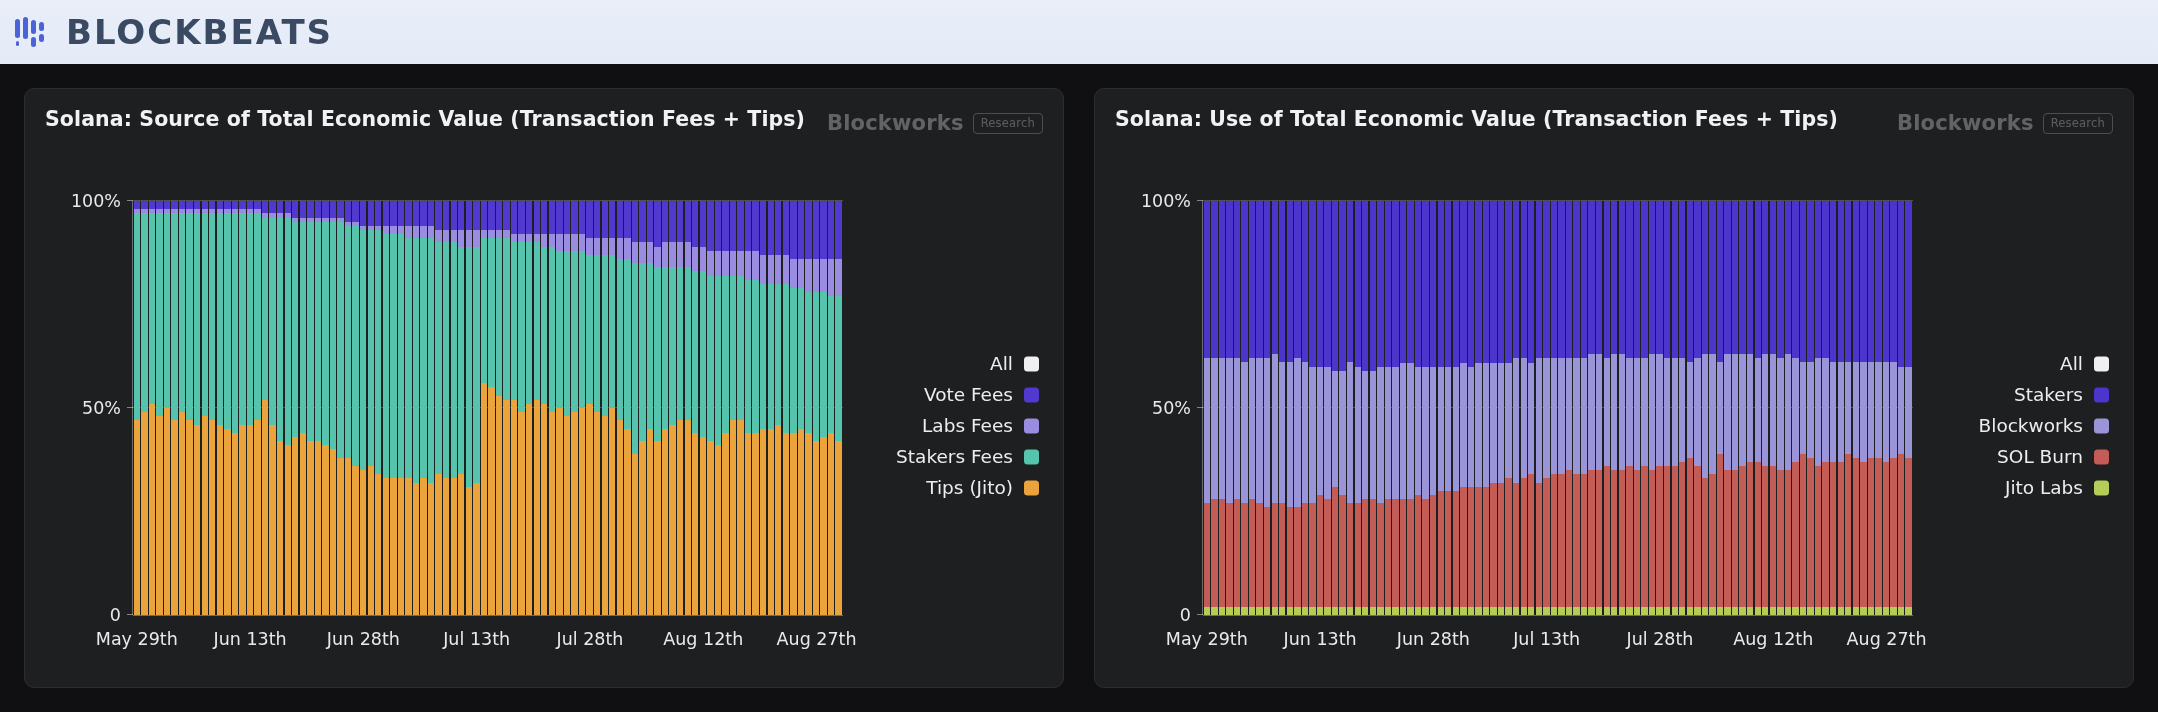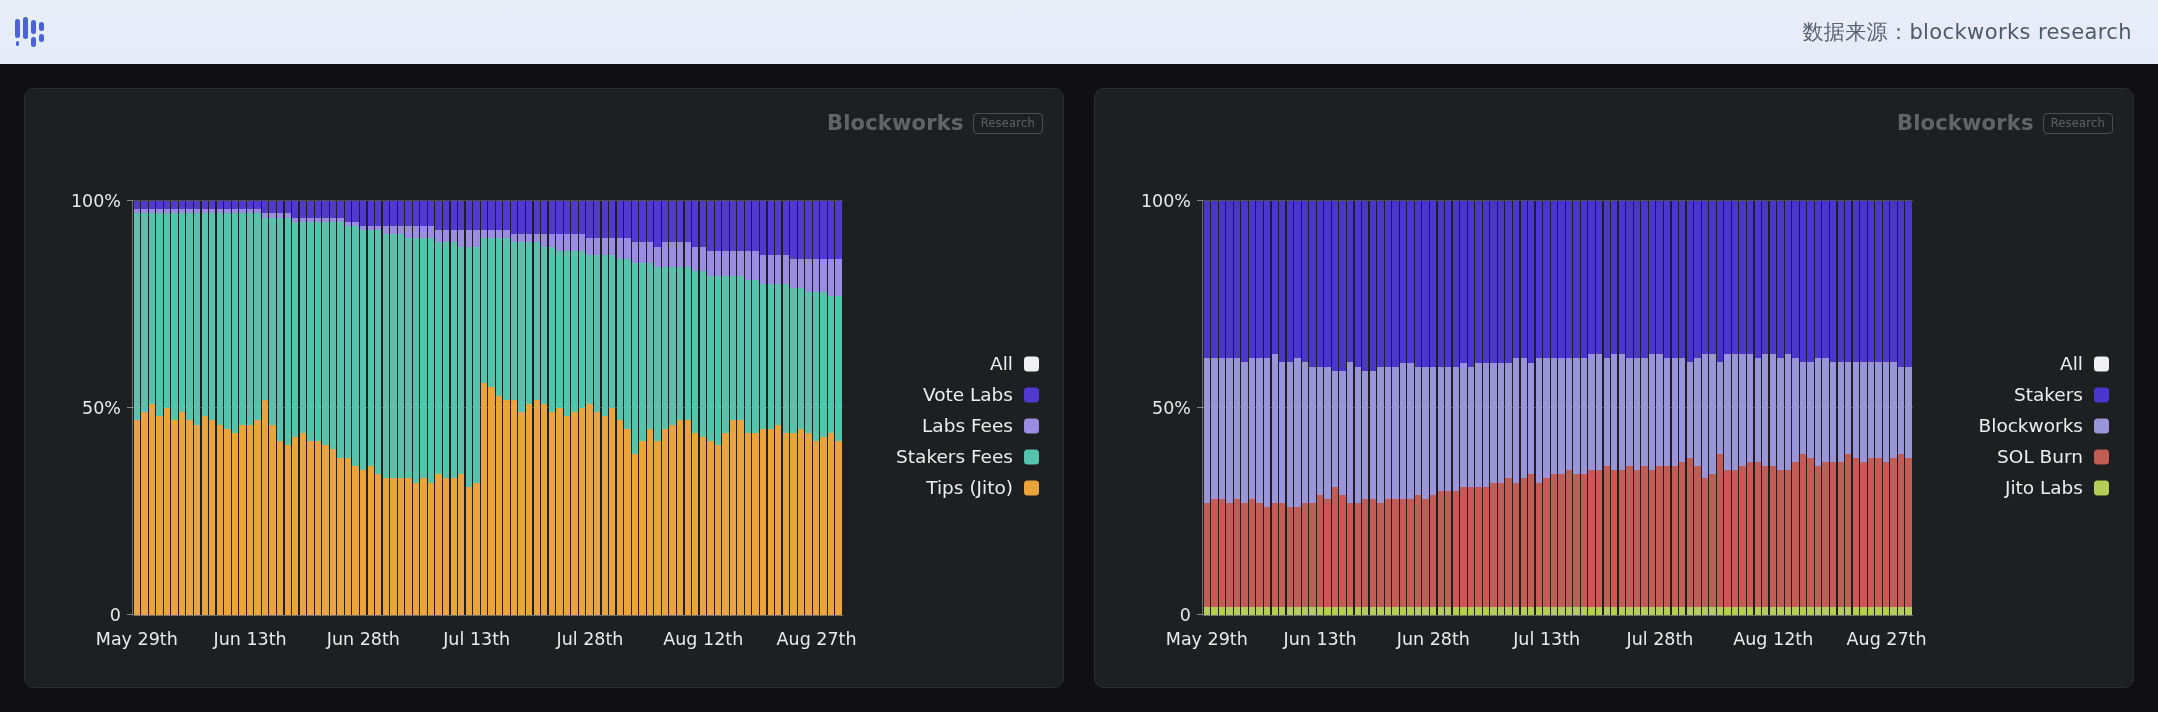--- a/index.html
+++ b/index.html
@@ -152,34 +152,33 @@
   <div class="brand">
     <svg class="brand-mark" width="42" height="34" viewBox="0 0 42 34">
       <rect x="1" y="4" width="5" height="19" rx="2.5" fill="#4a63d8"></rect>
       <rect x="2" y="26" width="3" height="5" rx="1.5" fill="#4a63d8"></rect>
       <rect x="9" y="2" width="5" height="22" rx="2.5" fill="#4a63d8"></rect>
       <rect x="17" y="5" width="5" height="14" rx="2.5" fill="#4a63d8"></rect>
       <rect x="17" y="22" width="5" height="10" rx="2.5" fill="#4a63d8"></rect>
       <rect x="25" y="7" width="5" height="9" rx="2.5" fill="#4a63d8"></rect>
       <rect x="25" y="19" width="5" height="8" rx="2.5" fill="#4a63d8"></rect>
     </svg>
-  </div>
-  <div class="source-note">
-    <span class="lbl">数据来源：</span><span class="val">blockworks research</span>
+    <span class="brand-word">BLOCKBEATS</span>
   </div>
 </div>
 
 <div class="stage">
 
   <div class="panel">
     <div class="panel-inner">
       <div class="wm">
         <span class="wm-name">Blockworks</span>
         <span class="wm-badge">Research</span>
       </div>
+      <div class="chart-title">Solana: Source of Total Economic Value (Transaction Fees + Tips)</div>
 
       <div class="plotwrap">
         <div class="plot" id="plot0">
           <div class="axis-left"></div>
           <div class="axis-bottom"></div>
         <div class="ytick" style="bottom: calc(0% + 0px); top: auto; transform: translateY(50%);">0</div>
             <div class="tickmark" style="bottom: 0%;"></div>
             <div class="gridline" style="bottom: 50%;"></div>
             <div class="ytick" style="bottom: calc(50% + 0px); top: auto; transform: translateY(50%);">50%</div>
             <div class="tickmark" style="bottom: 50%;"></div>
@@ -761,21 +760,21 @@
               <div class="xtick" style="left: 80.3191%;">Aug 12th</div>
               <div class="xtick" style="left: 96.2766%;">Aug 27th</div>
             </div>
           </div>
         <div class="legend" id="legend0">
             <div class="legend-row">
               <span class="legend-label">All</span>
               <span class="legend-swatch" style="background: rgb(240, 240, 242);"></span>
             </div>
             <div class="legend-row">
-              <span class="legend-label">Vote Labs</span>
+              <span class="legend-label">Vote Fees</span>
               <span class="legend-swatch" style="background: rgb(81, 56, 207);"></span>
             </div>
             <div class="legend-row">
               <span class="legend-label">Labs Fees</span>
               <span class="legend-swatch" style="background: rgb(154, 140, 224);"></span>
             </div>
             <div class="legend-row">
               <span class="legend-label">Stakers Fees</span>
               <span class="legend-swatch" style="background: rgb(86, 196, 173);"></span>
             </div>
@@ -787,20 +786,21 @@
       </div>
     </div>
   </div>
 
   <div class="panel">
     <div class="panel-inner">
       <div class="wm">
         <span class="wm-name">Blockworks</span>
         <span class="wm-badge">Research</span>
       </div>
+      <div class="chart-title">Solana: Use of Total Economic Value (Transaction Fees + Tips)</div>
 
       <div class="plotwrap">
         <div class="plot" id="plot1">
           <div class="axis-left"></div>
           <div class="axis-bottom"></div>
         <div class="ytick" style="bottom: calc(0% + 0px); top: auto; transform: translateY(50%);">0</div>
             <div class="tickmark" style="bottom: 0%;"></div>
             <div class="gridline" style="bottom: 50%;"></div>
             <div class="ytick" style="bottom: calc(50% + 0px); top: auto; transform: translateY(50%);">50%</div>
             <div class="tickmark" style="bottom: 50%;"></div>

